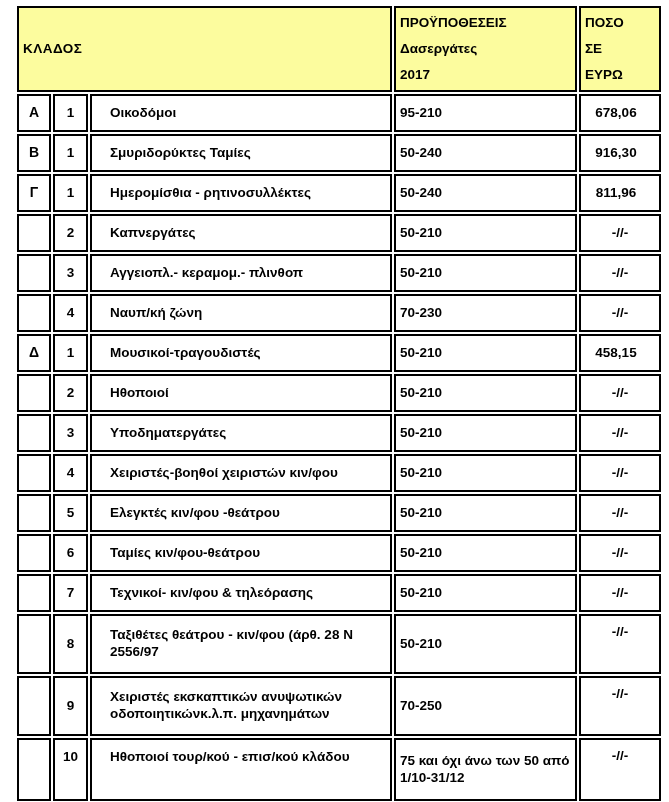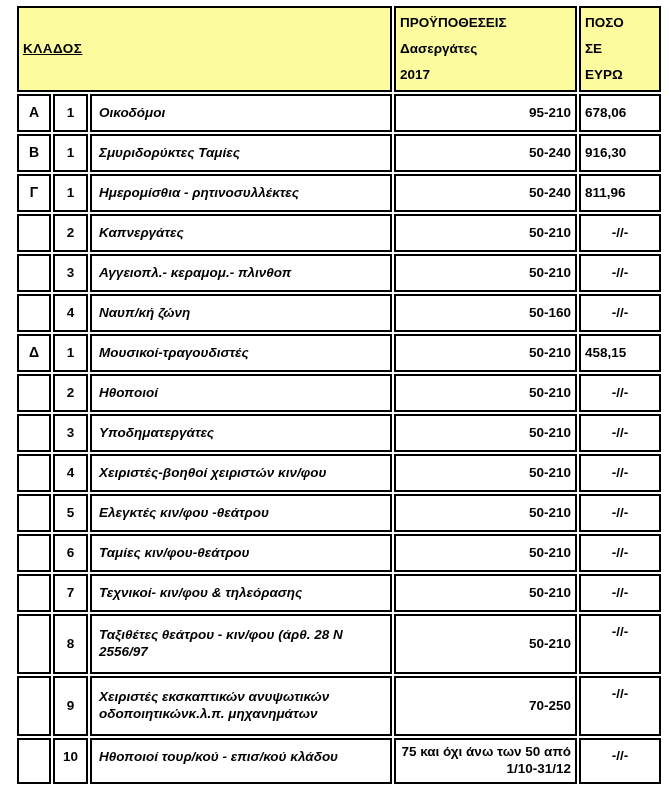--- a/index.html
+++ b/index.html
@@ -39,33 +39,33 @@
   col.c4 { width: 183px; }
   col.c5 { width: 82px; }
 
   
   thead th {
     background: var(--header-bg, #FCFC9E);
     height: 84px;
     text-align: left;
     font-size: 14px;
   }
-  th.h-klados span { text-decoration: underline; letter-spacing: 0.5px; }
+  th.h-klados span { letter-spacing: 0.5px; }
   th.h-cond div, th.h-amt div { line-height: 26px; }
 
   
   tbody tr { height: 38px; }
   tbody tr:nth-child(14), tbody tr:nth-child(15) { height: 60px; }
-  tbody tr:nth-child(16) { height: 46px; }
+  tbody tr:nth-child(16) { height: 63px; }
 
   td.c-letter { text-align: center; font-size: 14px; }
   td.c-num    { text-align: center; }
-  td.c-name   { text-align: left; padding-left: 7px; padding-right: 6px; font-style: italic; }
-  td.c-cond   { text-align: right; margin-top: 45px; }
-  td.c-amt    { text-align: left; padding-right: 12px; }
+  td.c-name   { text-align: left; padding-left: 18px; padding-right: 6px; }
+  td.c-cond   { text-align: left; margin-top: 45px; }
+  td.c-amt    { text-align: center; padding-right: 12px; }
   td.c-amt.ditto { text-align: center; padding-right: 4px; }
 
   
   tbody tr:nth-child(14) td.c-amt,
   tbody tr:nth-child(15) td.c-amt,
   tbody tr:nth-child(16) td.c-amt { vertical-align: top; padding-top: 8px; }
   tbody tr:nth-child(16) td.c-letter,
   tbody tr:nth-child(16) td.c-num,
   tbody tr:nth-child(16) td.c-name { vertical-align: top; padding-top: 9px; }
 </style>
@@ -131,21 +131,21 @@
           <td class="c-letter"></td>
           <td class="c-num">3</td>
           <td class="c-name">Αγγειοπλ.- κεραμομ.- πλινθοπ</td>
           <td class="c-cond">50-210</td>
           <td class="c-amt ditto">-//-</td>
         </tr>
         <tr>
           <td class="c-letter"></td>
           <td class="c-num">4</td>
           <td class="c-name">Ναυπ/κή ζώνη</td>
-          <td class="c-cond">50-160</td>
+          <td class="c-cond">70-230</td>
           <td class="c-amt ditto">-//-</td>
         </tr>
         <tr>
           <td class="c-letter">Δ</td>
           <td class="c-num">1</td>
           <td class="c-name">Μουσικοί-τραγουδιστές</td>
           <td class="c-cond">50-210</td>
           <td class="c-amt">458,15</td>
         </tr>
         <tr>

